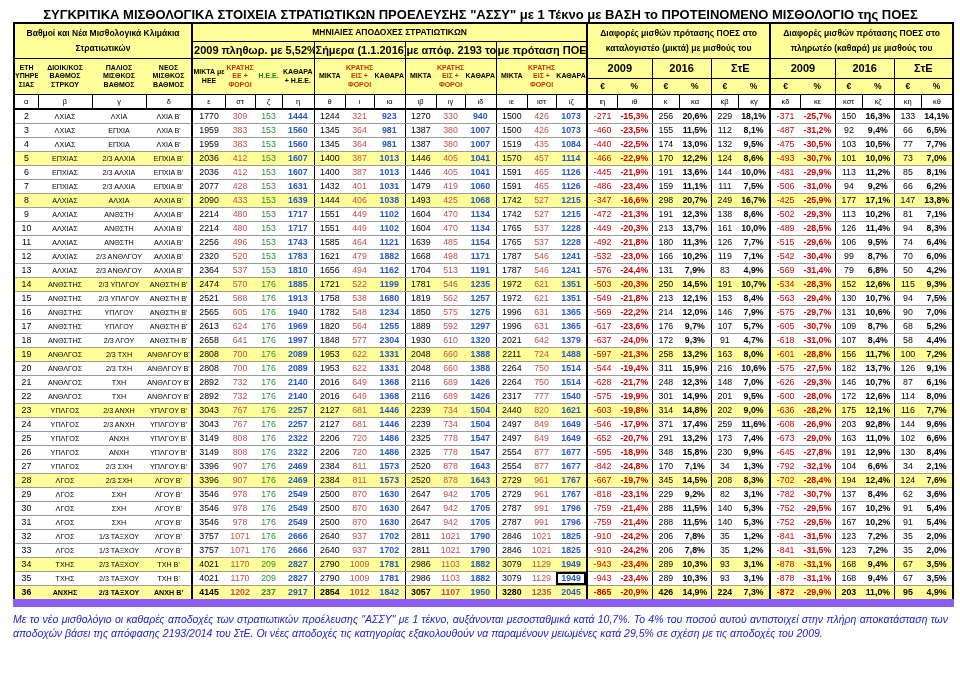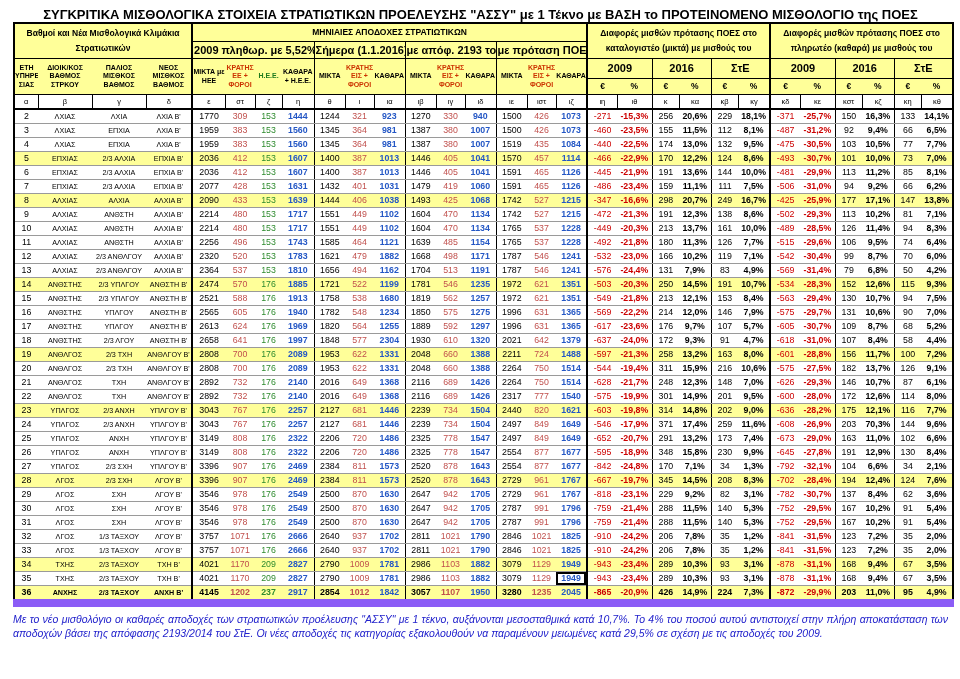--- a/index.html
+++ b/index.html
@@ -862,21 +862,21 @@
           <td class="kath">1649</td>
           <td class="nege bL2">-546</td>
           <td class="negp">-17,9%</td>
           <td class="pose bL1">371</td>
           <td class="posp">17,4%</td>
           <td class="pose bL1">259</td>
           <td class="posp">11,6%</td>
           <td class="nege bL2">-608</td>
           <td class="negp">-26,9%</td>
           <td class="pose bL1">203</td>
-          <td class="posp">70,3%</td>
+          <td class="posp">92,8%</td>
           <td class="pose bL1">144</td>
           <td class="posp">9,6%</td>
         </tr>
         <tr>
           <td class="eti">25</td>
           <td class="rank">ΥΠΛΓΟΣ</td>
           <td class="rank">ΑΝΧΗ</td>
           <td class="rank">ΥΠΛΓΟΥ Β'</td>
           <td class="mikta bL2">3149</td>
           <td class="krat">808</td>

